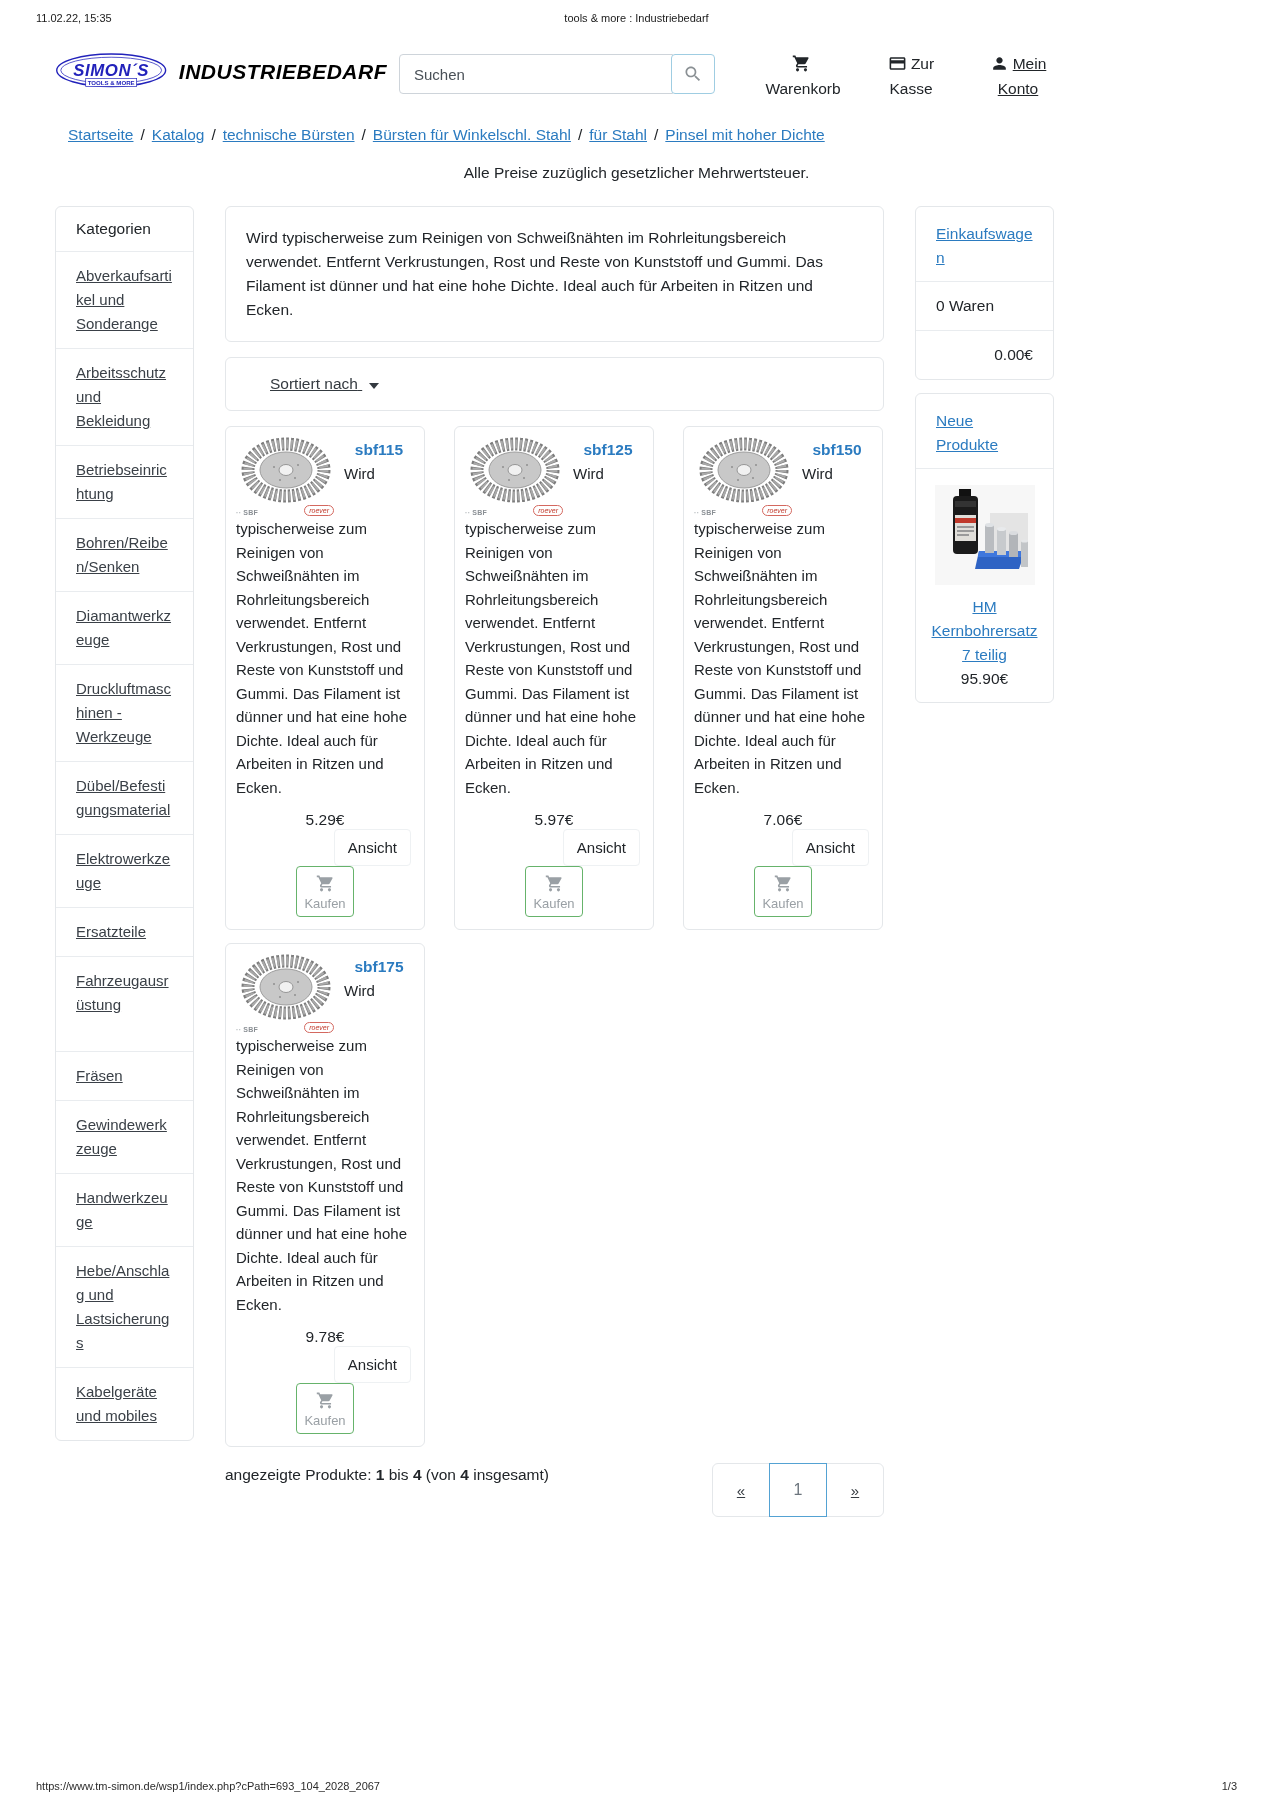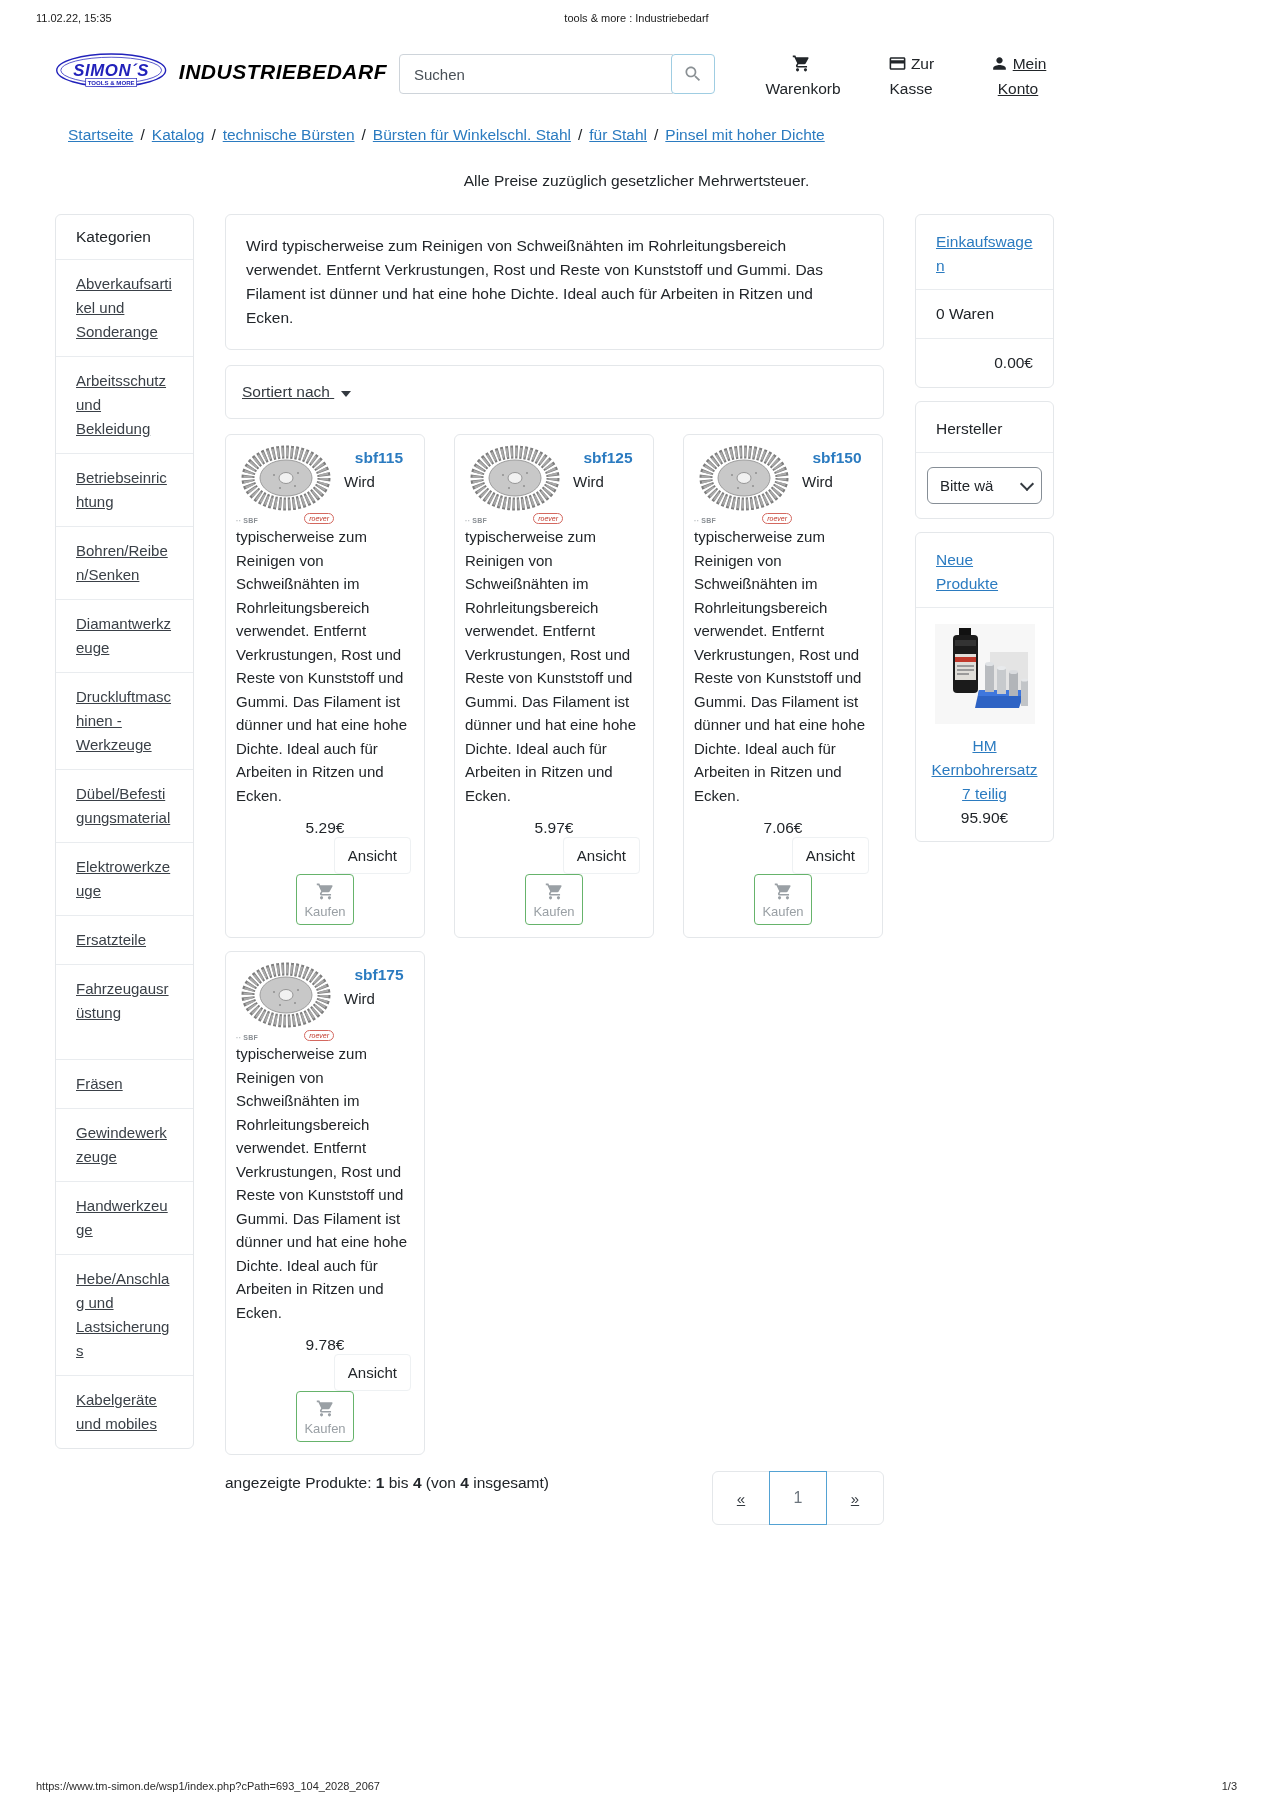--- a/index.html
+++ b/index.html
@@ -25,36 +25,36 @@
   .hnav{display:flex;margin-left:46px;padding-top:8px;}
   .hnav .hlink{text-align:center;font-size:15.5px;color:#212529;line-height:25px;text-decoration:none;}
   .hnav .hlink svg{vertical-align:-4px;margin-right:4px;}
   .hlink.w1{width:84px;margin-right:30px;}
   .hlink.w2{width:72px;margin-right:32px;}
   .hlink.w3{width:78px;text-decoration:underline;}
   
   .breadcrumb{margin:22px 0 0 68px;font-size:15.5px;}
   .breadcrumb a{color:#2b7bc0;text-decoration:underline;}
   .breadcrumb .sep{color:#212529;margin:0 7px;}
-  .notice{text-align:center;margin-top:28px;font-size:15.5px;color:#212529;}
+  .notice{text-align:center;margin-top:20px;font-size:15.5px;color:#212529;}
   
   .columns{display:flex;align-items:flex-start;margin:24px 0 0 55px;}
   .panel{border:1px solid #e4e7ea;border-radius:6px;background:#fff;}
   .left-col{width:139px;flex:none;}
   .mid-col{width:659px;flex:none;margin-left:31px;}
   .right-col{width:139px;flex:none;margin-left:31px;}
   
   .cat-header{padding:13px 20px;font-size:15.5px;color:#212529;}
   .cat-item{border-top:1px solid #e9ecef;padding:12px 20px;font-size:15px;line-height:24px;
             overflow-wrap:break-word;word-break:break-word;}
   .cat-item a{color:#3a4047;text-decoration:underline;}
   .cat-item.tall{min-height:70px;}
   
   .desc-box{padding:19px 20px;font-size:15.5px;line-height:24px;margin-bottom:15px;}
-  .sort-box{padding:17px 20px 17px 16px;margin-bottom:15px;}
+  .sort-box{padding:17px 20px 17px 44px;margin-bottom:15px;}
   .sort-box a{color:#343a40;text-decoration:underline;font-size:15.5px;}
   .caret{display:inline-block;width:0;height:0;border-left:5px solid transparent;
          border-right:5px solid transparent;border-top:6px solid #343a40;margin-left:7px;}
   .grid{display:grid;grid-template-columns:repeat(3,200px);column-gap:29px;row-gap:13px;}
   .card{border:1px solid #e4e7ea;border-radius:6px;padding:10px 10px 12px;display:flex;
         flex-direction:column;box-sizing:border-box;}
   .card-body{flex:1;}
   .prod-img{float:left;width:100px;height:80px;margin-right:8px;position:relative;}
   .wm-left{position:absolute;left:0;bottom:1px;font-size:7px;color:#8a8f94;font-weight:bold;letter-spacing:.3px;}
   .wm-left::before{content:"··";margin-right:2px;color:#b3b8bc;}
@@ -318,29 +318,20 @@
       </div>
     </div>
 
     <div class="right-col">
       <div class="panel">
         <div class="box-title"><a>Einkaufswagen</a></div>
         <div class="box-row">0 Waren</div>
         <div class="box-row right">0.00€</div>
       </div>
 
-      <div class="panel">
-        <div class="box-title">Hersteller</div>
-        <div class="manu-body">
-          <div class="select">
-            <span>Bitte wä</span>
-            <span class="chev"></span>
-          </div>
-        </div>
-      </div>
 
       <div class="panel">
         <div class="box-title"><a>Neue Produkte</a></div>
         <div class="newp-body">
           <svg width="100" height="100" viewBox="0 0 100 100">
             <rect x="0" y="0" width="100" height="100" fill="#f7f7f7"></rect>
             <rect x="55" y="28" width="38" height="52" fill="#e4e4e4"></rect>
             <rect x="24" y="4" width="12" height="8" fill="#111111"></rect>
             <rect x="18" y="11" width="25" height="58" rx="4" fill="#1b1b1b"></rect>
             <rect x="20" y="30" width="21" height="26" fill="#e0ded9"></rect>

